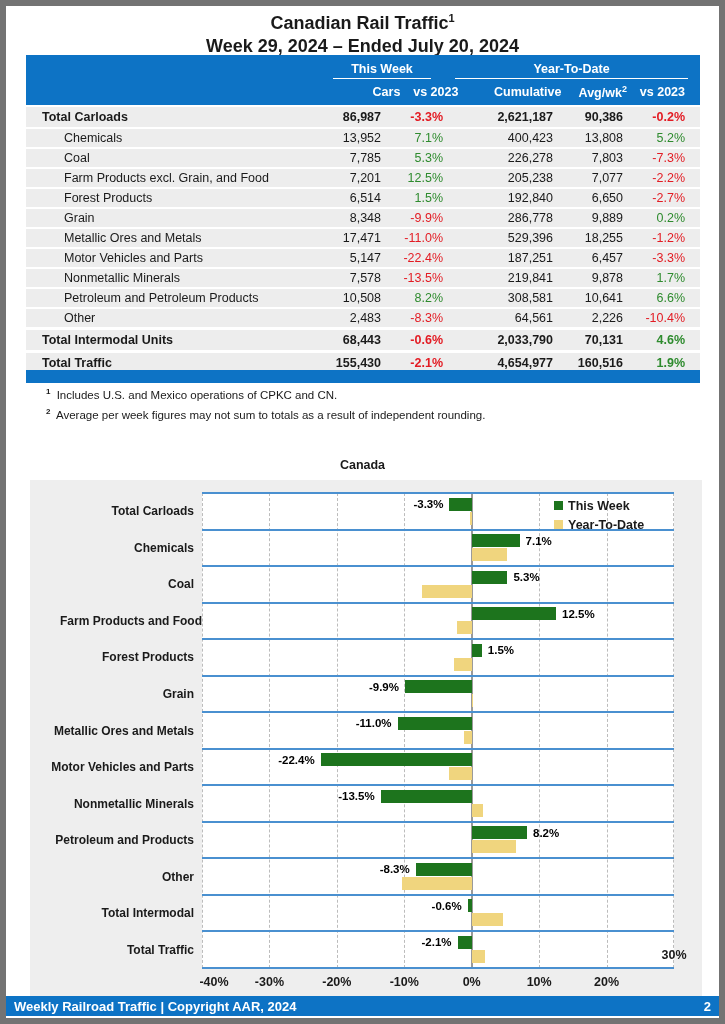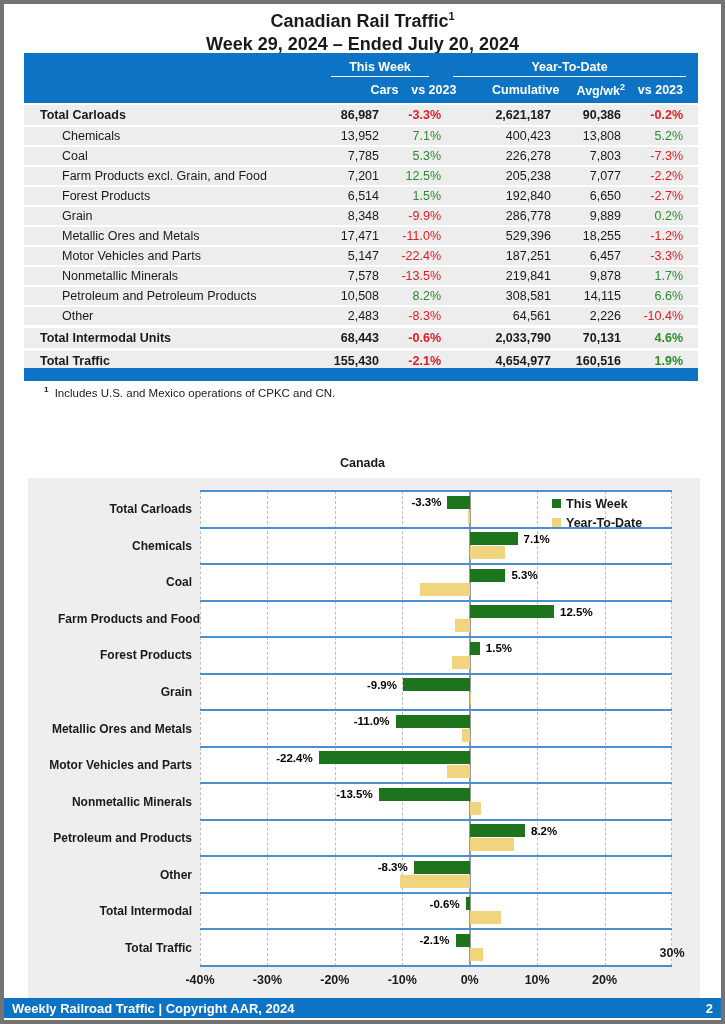--- a/index.html
+++ b/index.html
@@ -1,16 +1,16 @@
 <!DOCTYPE html>
 <html><head>
 <meta charset="utf-8">
 <style>
   html,body{margin:0;padding:0;background:#fff;}
-  .page{position:relative;width:725px;height:1024px;box-sizing:border-box;border:4px solid #737373;
+  .page{position:relative;width:725px;height:1024px;box-sizing:border-box;border:6px solid #737373;
         background:#fff;font-family:"Liberation Sans",sans-serif;color:#1a1a1a;overflow:hidden;}
   .doc-title{position:absolute;top:6px;left:0;width:100%;text-align:center;font-size:18px;font-weight:bold;}
   .doc-title sup{font-size:11px;}
   .doc-subtitle{position:absolute;top:30px;left:0;width:100%;text-align:center;font-size:18px;font-weight:bold;}
 
   
   .rail-table{position:absolute;left:20px;top:49px;width:674px;}
   .t-head{background:#0d73c5;color:#fff;font-weight:bold;font-size:12.5px;}
   .t-hrow1{display:flex;height:24px;align-items:flex-end;}
   .t-hrow2{display:flex;height:26px;align-items:center;margin-left:42px;}
@@ -163,21 +163,21 @@
           <div class="num w-vs neg">-13.5%</div>
           <div class="num w-cum">219,841</div>
           <div class="num w-avg">9,878</div>
           <div class="num w-ytd pos">1.7%</div>
         </div>
         <div class="t-row">
           <div class="t-label indent">Petroleum and Petroleum Products</div>
           <div class="num w-cars">10,508</div>
           <div class="num w-vs pos">8.2%</div>
           <div class="num w-cum">308,581</div>
-          <div class="num w-avg">14,115</div>
+          <div class="num w-avg">10,641</div>
           <div class="num w-ytd pos">6.6%</div>
         </div>
         <div class="t-row">
           <div class="t-label indent">Other</div>
           <div class="num w-cars">2,483</div>
           <div class="num w-vs neg">-8.3%</div>
           <div class="num w-cum">64,561</div>
           <div class="num w-avg">2,226</div>
           <div class="num w-ytd neg">-10.4%</div>
         </div>
@@ -197,20 +197,21 @@
           <div class="num w-avg">160,516</div>
           <div class="num w-ytd pos">1.9%</div>
         </div>
       </div>
   </div>
 
   <div class="blue-band"></div>
 
   <div class="footnotes" id="footnotes">
       <div class="footnote"><sup>1</sup><span> Includes U.S. and Mexico operations of CPKC and CN.</span></div>
+      <div class="footnote"><sup>2</sup><span> Average per week figures may not sum to totals as a result of independent rounding.</span></div>
     </div>
 
   <div class="chart-subtitle">Canada</div>
 
   <div class="chart-panel" id="chart-panel">
     <div class="plot" id="plot">
       <div class="legend">
         <div class="legend-item">
           <span class="legend-swatch" id="swatch-0" style="background: rgb(29, 116, 29);"></span>
           <span class="legend-label">This Week</span>
@@ -288,21 +289,21 @@
       <div class="cat-label" style="left: 8px; top: 132.885px;">Farm Products and Food</div>
       <div class="cat-label" style="left: 0px; top: 169.423px;">Forest Products</div>
       <div class="cat-label" style="left: 0px; top: 205.962px;">Grain</div>
       <div class="cat-label" style="left: 0px; top: 242.5px;">Metallic Ores and Metals</div>
       <div class="cat-label" style="left: 0px; top: 279.038px;">Motor Vehicles and Parts</div>
       <div class="cat-label" style="left: 0px; top: 315.577px;">Nonmetallic Minerals</div>
       <div class="cat-label" style="left: 0px; top: 352.115px;">Petroleum and Products</div>
       <div class="cat-label" style="left: 0px; top: 388.654px;">Other</div>
       <div class="cat-label" style="left: 0px; top: 425.192px;">Total Intermodal</div>
       <div class="cat-label" style="left: 0px; top: 461.731px;">Total Traffic</div>
-      <div class="x-tick" style="left: 142px; top: 495px;">-40%</div>
+      <div class="x-tick" style="left: 154px; top: 495px;">-40%</div>
       <div class="x-tick" style="left: 209.429px; top: 495px;">-30%</div>
       <div class="x-tick" style="left: 276.857px; top: 495px;">-20%</div>
       <div class="x-tick" style="left: 344.286px; top: 495px;">-10%</div>
       <div class="x-tick" style="left: 411.714px; top: 495px;">0%</div>
       <div class="x-tick" style="left: 479.143px; top: 495px;">10%</div>
       <div class="x-tick" style="left: 546.571px; top: 495px;">20%</div>
       <div class="x-tick" style="left: 614px; top: 468px; text-align: center;">30%</div>
     </div>
 
   <div class="footer-bar">

